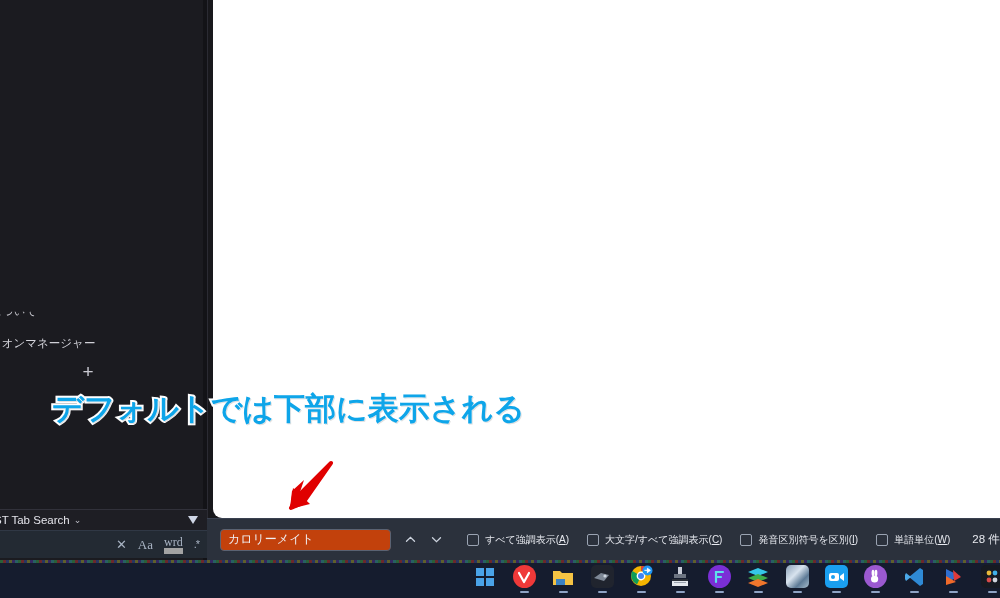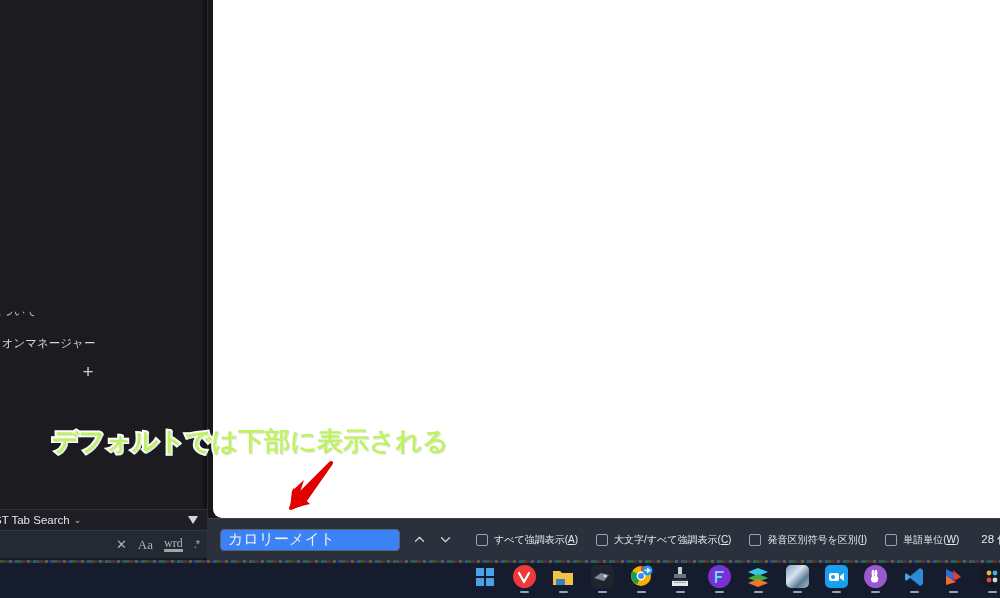--- a/index.html
+++ b/index.html
@@ -77,36 +77,36 @@
     gap: 11px; padding-right: 8px;
   }
   .panel-find .pf-ico {
     font-size: 12px; color: #a9b4c4; line-height: 1;
     display: flex; align-items: center; justify-content: center;
   }
   .panel-find .pf-ico.x { font-size: 13px; }
   .panel-find .pf-ico.aa { font-family: "Liberation Serif", serif; font-size: 13px; }
   .panel-find .pf-ico.wrd {
     font-family: "Liberation Serif", serif; font-size: 12px;
-    border-bottom: 3px solid #a3a3a3; padding-bottom: 0px;
+    border-bottom: 6px solid #a3a3a3; padding-bottom: 0px;
   }
   .panel-find .pf-ico.rx { font-size: 11px; letter-spacing: -1px; }
 
   
   .content {
     position: absolute; left: 213px; top: 0; width: 787px; height: 518px;
     background: #ffffff;
     border-bottom-left-radius: 9px;
   }
 
   
   .annot-text {
-    position: absolute; left: 52px; top: 424px;
-    font-size: 26px; font-weight: 700;
-    color: #bef264;
+    position: absolute; left: 52px; top: 388px;
+    font-size: 31px; font-weight: 700;
+    color: #0ea5e9;
     white-space: nowrap;
     letter-spacing: 0px;
     -webkit-text-stroke: 4px #ffffff;
     paint-order: stroke fill;
     text-shadow:
       0 0 1px #ffffff,
       1px 1px 0 rgba(200,200,200,.6);
     z-index: 30;
   }
   .annot-arrow {
@@ -118,25 +118,25 @@
   .findbar {
     position: absolute; left: 207px; top: 518px; width: 793px; height: 42px;
     background: #2b313c;
     border-top: 1px solid #3a4150;
     display: flex; align-items: center;
     padding-left: 13px;
     gap: 0px;
   }
   .find-input {
     width: 180px; height: 22px;
-    background: #3b82f6;
+    background: #c2410c;
     border: 1px solid #5a6272;
     border-radius: 4px;
     color: #f0f0f5;
-    font-size: 15px;
+    font-size: 12px;
     padding: 0 7px;
     outline: none;
     font-family: "Liberation Sans", "DejaVu Sans", sans-serif;
   }
   .nav-btn {
     width: 26px; height: 24px;
     display: flex; align-items: center; justify-content: center;
     color: #cdd3de; font-size: 13px;
   }
   .nav-group { display: flex; margin-left: 6px; }

